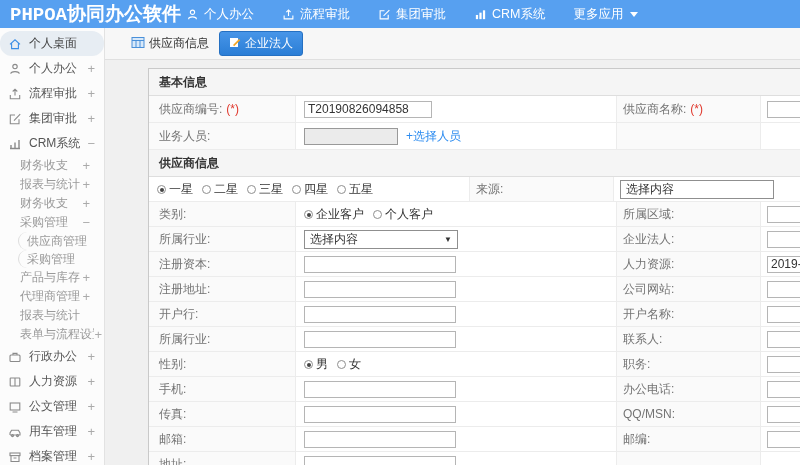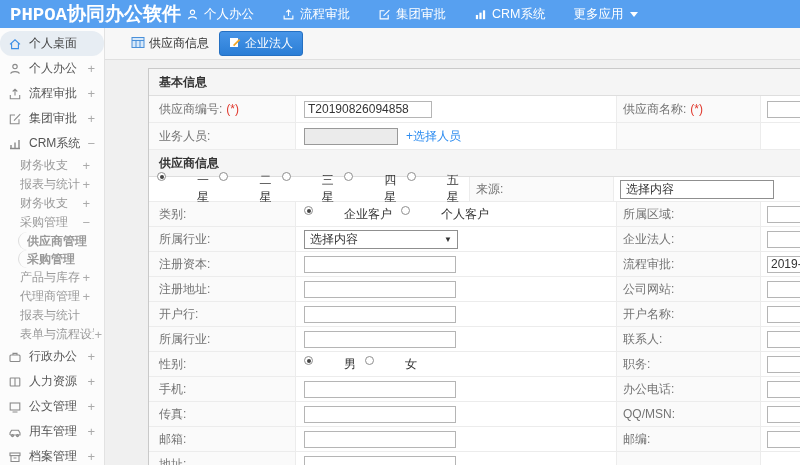--- a/index.html
+++ b/index.html
@@ -21,21 +21,21 @@
 
   
   .sidebar { width:105px; background:#fcfcfc; border-right:1px solid #e2e2e2; padding-top:3px; overflow:hidden; flex-shrink:0; }
   .snav { display:flex; align-items:center; height:25px; padding-left:8px; color:#555; cursor:pointer; font-size:12px; white-space:nowrap; overflow:hidden;border-radius:12px; }
   .snav.active { background:#e7edf3; color:#444; }
   .snav .sic { width:15px; height:14px; margin-right:6px; display:flex; align-items:center; flex-shrink:0; }
   .snav .slb { flex:1; overflow:hidden; }
   .snav .sx { color:#aaa; font-size:13px; padding-right:9px; }
   .snav.sub { height:19px; padding-left:20px; color:#999; }
   .snav.sub .sx { padding-right:14px; }
-  .snav.sub2 { height:18px; margin-left:18px; padding-left:8px; border-left:1px solid #ddd; color:#999;font-weight:bold; }
+  .snav.sub2 { height:18px; margin-left:18px; padding-left:8px; border-left:1px solid #ddd; color:#999; }
   .sic svg { stroke:#8a8a8a; fill:none; stroke-width:1.1; }
   .snav.active .sic svg { stroke:#3a8ee6; }
 
   
   .main { flex:1; display:flex; flex-direction:column; overflow:hidden; background:#f0f0f0; }
   .tabbar { height:32px; background:#f7f7f7; border-bottom:1px solid #e0e0e0; display:flex; align-items:center; padding-left:26px; gap:10px; flex-shrink:0; }
   .tab { display:flex; align-items:center; gap:4px; color:#333; cursor:pointer; }
   .tab.active { background:linear-gradient(#4795e8,#2b7ed6); border:1px solid #2570c2; border-radius:3px; color:#fff; padding:3px 9px; }
   .content { flex:1; overflow:hidden; padding-top:8px; }
 
@@ -48,21 +48,21 @@
   .fcell { width:320px; padding-left:8px; display:flex; align-items:center; flex-shrink:0; }
   .lcell2 { width:145px; background:#fafafa; border-left:1px solid #ececec; border-right:1px solid #ececec; padding-left:6px; color:#737373; display:flex; align-items:center; flex-shrink:0; }
   .fcell2 { flex:1; padding-left:6px; display:flex; align-items:center; }
   .req { color:#e0392e; margin-left:4px; }
   .txt { width:152px; height:17px; border:1px solid #b5b5b5; font-size:12px; padding:0 3px; color:#333; font-family:inherit; background:#fff; }
   .txt.code { width:128px; }
   .txt.gray { width:94px; background:#ebebeb; border-color:#999; }
   .lnk { color:#2d8cf0; text-decoration:none; margin-left:8px; cursor:pointer; }
   .sel { width:154px; height:19px; border:1px solid #8f8f8f; background:#fff; display:flex; align-items:center; justify-content:space-between; padding:0 5px; color:#333; cursor:pointer; }
   .sel .car { font-size:8px; color:#333; }
-  .opt { display:flex; align-items:flex-start; margin-right:9px; color:#333; cursor:pointer;gap:28px; }
+  .opt { display:flex; align-items:center; margin-right:9px; color:#333; cursor:pointer; }
   .radio { width:9px; height:9px; border:1px solid #8f8f8f; border-radius:50%; margin-right:3px; position:relative; background:#fff; flex-shrink:0; }
   .radio.checked::after { content:""; position:absolute; left:2px; top:2px; width:4px; height:4px; border-radius:50%; background:#444; }
 </style>
 </head>
 <body>
 
 <div class="app">
 
   <header class="topbar">
     <div class="logo">PHPOA协同办公软件</div>
@@ -400,21 +400,21 @@
           </div>
 
           <div class="frow">
             <div class="lcell">
                 <span>注册资本:</span>
               </div>
             <div class="fcell">
                 <input class="txt" style="">
               </div>
             <div class="lcell2">
-                <span>流程审批:</span>
+                <span>人力资源:</span>
               </div>
             <div class="fcell2">
                 <input class="txt" value="2019-08-26" style="">
               </div>
           </div>
 
           <div class="frow">
             <div class="lcell">
                 <span>注册地址:</span>
               </div>

